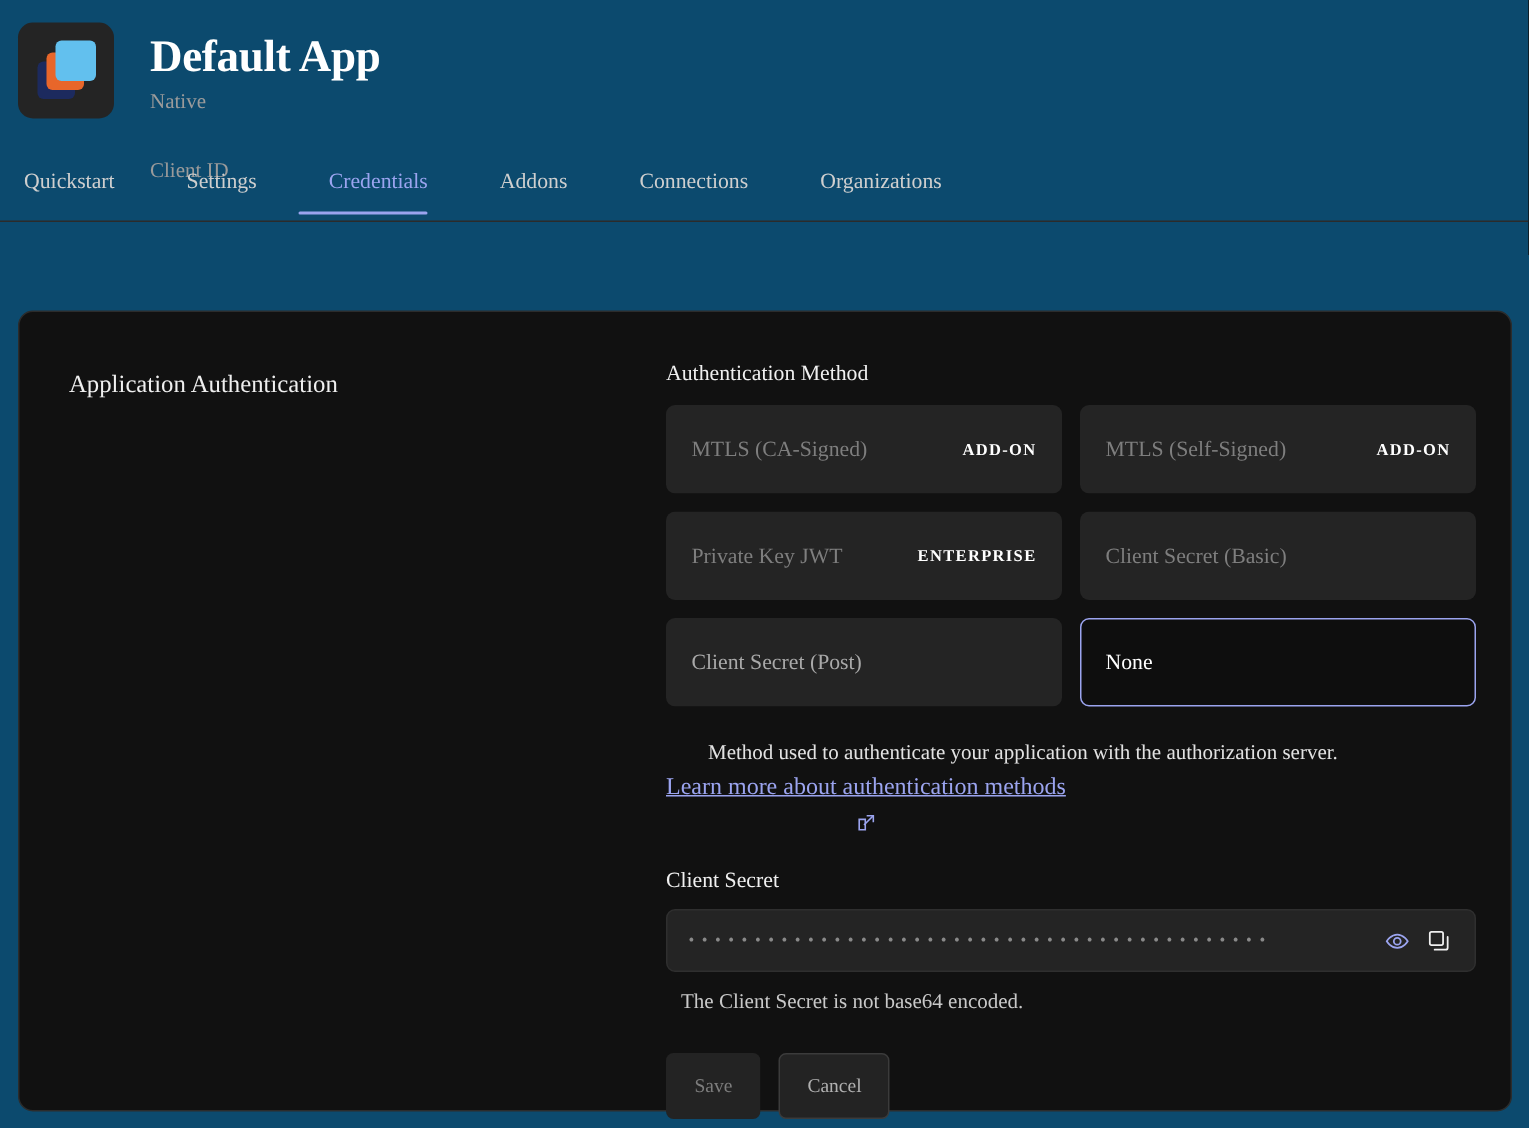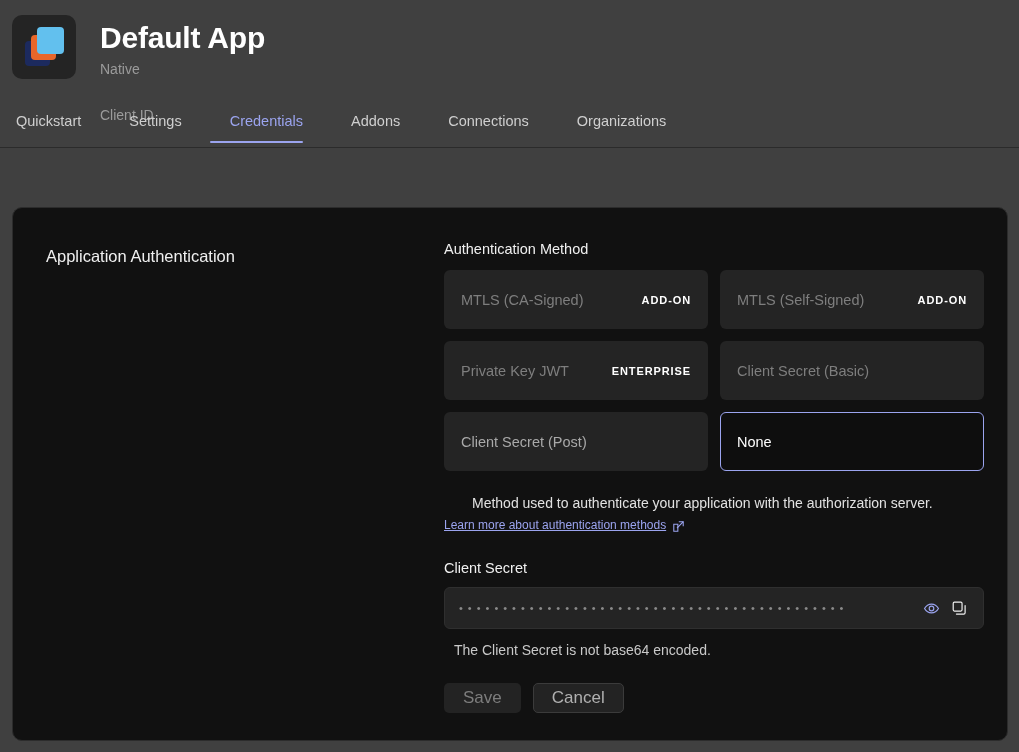--- a/index.html
+++ b/index.html
@@ -9,21 +9,22 @@
     height: 752px;
     background: #131313;
     font-family: "Liberation Sans", sans-serif;
     overflow: hidden;
   }
 
   .page {
     position: relative;
     width: 1019px;
     height: 752px;
-    background: #404040;
+    background: #0c4a6e;
+    font-family: Liberation Serif, serif;
   }
 
   
   .app-header {
     display: flex;
     align-items: flex-start;
     padding: 14px 0 0 12px;
     height: 103px;
   }
 
@@ -197,25 +198,26 @@
     font-size: 14px;
     color: #e2e2e2;
     line-height: 20px;
     margin-left: 28px;
   }
   .help-link {
     display: inline-flex;
     align-items: center;
     gap: 6px;
     margin-top: 2px;
-    font-size: 12px;
+    font-size: 16px;
     color: #9ba4ef;
     text-decoration: underline;
     line-height: 20px;
     cursor: pointer;
+    flex-direction: column;
   }
   .ext-icon { display: inline-block; width: 13px; height: 13px; }
 
   
   .secret-label {
     margin-top: 24px;
     font-size: 14.5px;
     color: #f0f0f0;
     line-height: 18px;
     margin-bottom: 10px;
@@ -257,23 +259,23 @@
     margin-left: 10px;
   }
 
   
   .btn-row {
     margin-top: 24px;
     display: flex;
     gap: 12px;
   }
   .btn {
-    height: 30px;
+    height: 44px;
     border-radius: 5px;
-    font-size: 17px;
+    font-size: 13px;
     display: flex;
     align-items: center;
     justify-content: center;
     padding: 0 18px;
     line-height: 18px;
   }
   .btn-save {
     background: #232323;
     color: #7d7d7d;
     border: 1px solid transparent;

